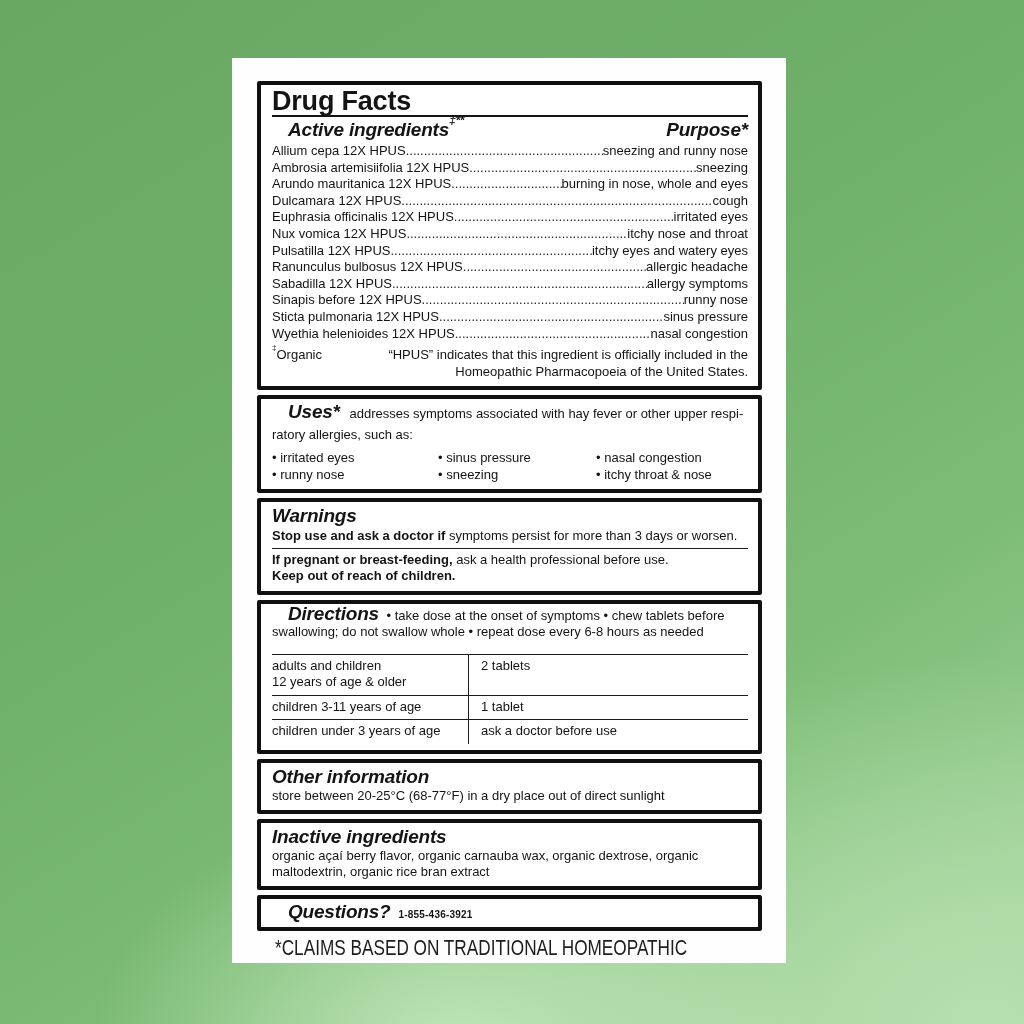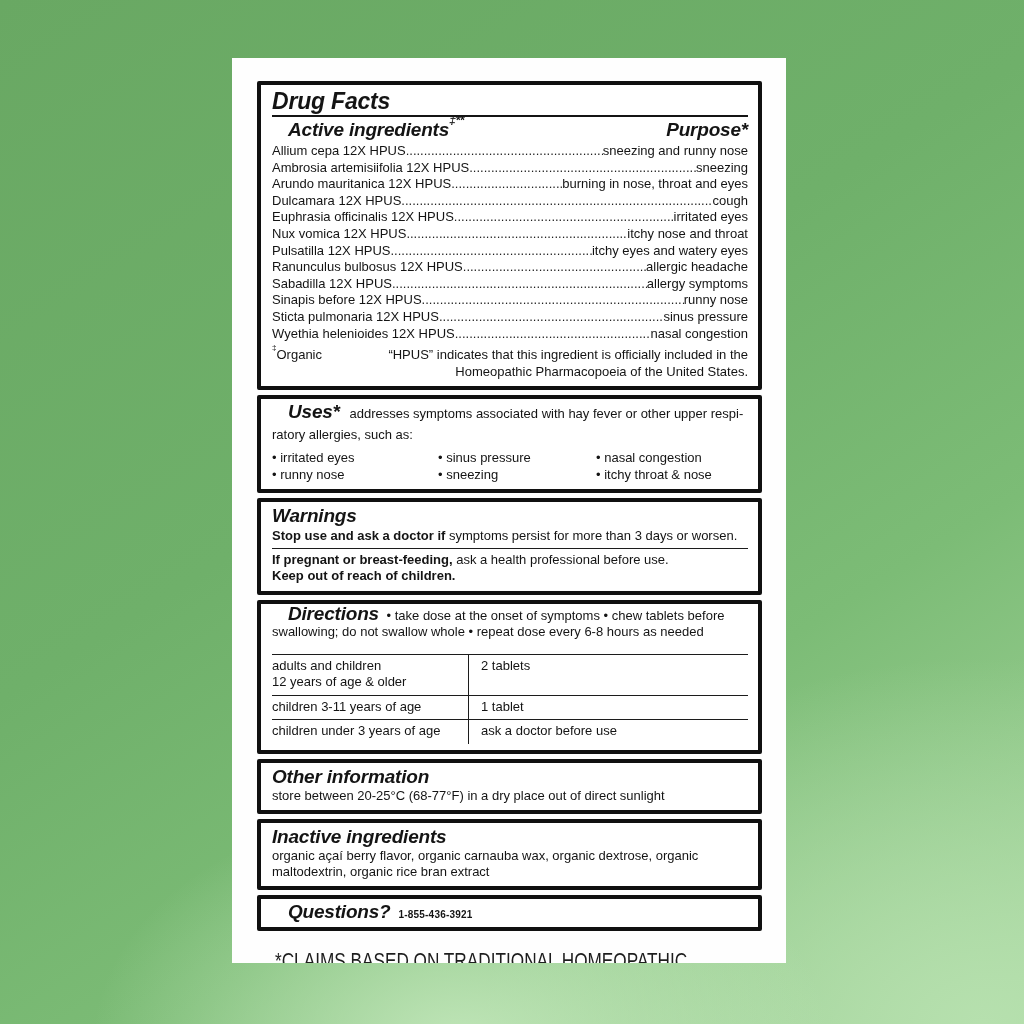--- a/index.html
+++ b/index.html
@@ -10,21 +10,21 @@
       radial-gradient(60% 40% at 45% 102%, rgba(201,235,193,.85) 0%, rgba(201,235,193,0) 60%),
       radial-gradient(75% 55% at 96% 100%, #b6e0ae 0%, rgba(182,224,174,0) 65%),
       linear-gradient(148deg,#69a863 0%,#6fb06a 42%,#7cbc76 68%,#a5d59d 100%);
   }
   .card{
     position:absolute;left:232px;top:58px;width:554px;height:905px;
     background:#fefefe;box-sizing:border-box;padding:23px 24px 0 25px;
     display:flex;flex-direction:column;gap:5px;overflow:hidden;
   }
   .box{border:4px solid #101010;border-radius:2px;background:#fff;padding:2px 10px 6px 11px;}
-  .h1{font-style:italic;font-weight:bold;font-size:23px;line-height:28px;letter-spacing:-.2px;}
+  .h1{font-weight:bold;font-size:27px;line-height:28px;letter-spacing:-.2px;}
   .h2{font-style:italic;font-weight:bold;font-size:19px;letter-spacing:-.2px;margin-left:16px;}
   .rule{border-top:2px solid #141414;margin:0 0 1px;}
   .thin-rule{border-top:1.5px solid #1c1c1c;margin:4px 0 3px;}
   .cols{display:flex;justify-content:space-between;align-items:baseline;line-height:24px;}
   .body{font-size:13px;line-height:16.2px;margin:0;}
   b,.bold{font-weight:bold;}
   sup{font-size:62%;line-height:0;position:relative;top:-.42em;}
   
   .ing-list{margin-top:1px;}
   .ing-row{display:flex;align-items:baseline;font-size:13px;line-height:16.6px;}
@@ -49,21 +49,21 @@
   .dir-row{display:flex;}
   .dir-row + .dir-row{border-top:1.5px solid #1c1c1c;}
   .dir-who{width:188px;padding:3px 8px 4px 0;border-right:1.5px solid #1c1c1c;font-size:13px;line-height:16.5px;white-space:pre-line;}
   .dir-dose{flex:1;padding:3px 0 4px 12px;font-size:13px;line-height:16.5px;}
   
   .sec-h{margin:0;line-height:23px;}
   
   .q-box{display:flex;align-items:baseline;gap:8px;padding-bottom:4px;}
   .phone{font-weight:bold;font-size:10px;letter-spacing:.2px;}
   
-  .footer{padding-left:18px;margin-top:13px;}
+  .footer{padding-left:18px;}
   .claims-wrap{transform:scaleX(.8);transform-origin:0 0;color:#1d1d1d;}
   .claims-line{font-size:21.5px;line-height:24px;white-space:nowrap;letter-spacing:0;}
 </style>
 </head>
 <body>
 
 <div class="stage">
   <div class="card">
 
     <div class="box">
@@ -80,21 +80,21 @@
             <span class="ing-purpose">sneezing and runny nose</span>
           </div>
         <div class="ing-row">
             <span class="ing-name">Ambrosia artemisiifolia 12X HPUS</span>
             <span class="leader"></span>
             <span class="ing-purpose">sneezing</span>
           </div>
         <div class="ing-row">
             <span class="ing-name">Arundo mauritanica 12X HPUS</span>
             <span class="leader"></span>
-            <span class="ing-purpose">burning in nose, throat and eyes</span>
+            <span class="ing-purpose">burning in nose, whole and eyes</span>
           </div>
         <div class="ing-row">
             <span class="ing-name">Dulcamara 12X HPUS</span>
             <span class="leader"></span>
             <span class="ing-purpose">cough</span>
           </div>
         <div class="ing-row">
             <span class="ing-name">Euphrasia officinalis 12X HPUS</span>
             <span class="leader"></span>
             <span class="ing-purpose">irritated eyes</span>

